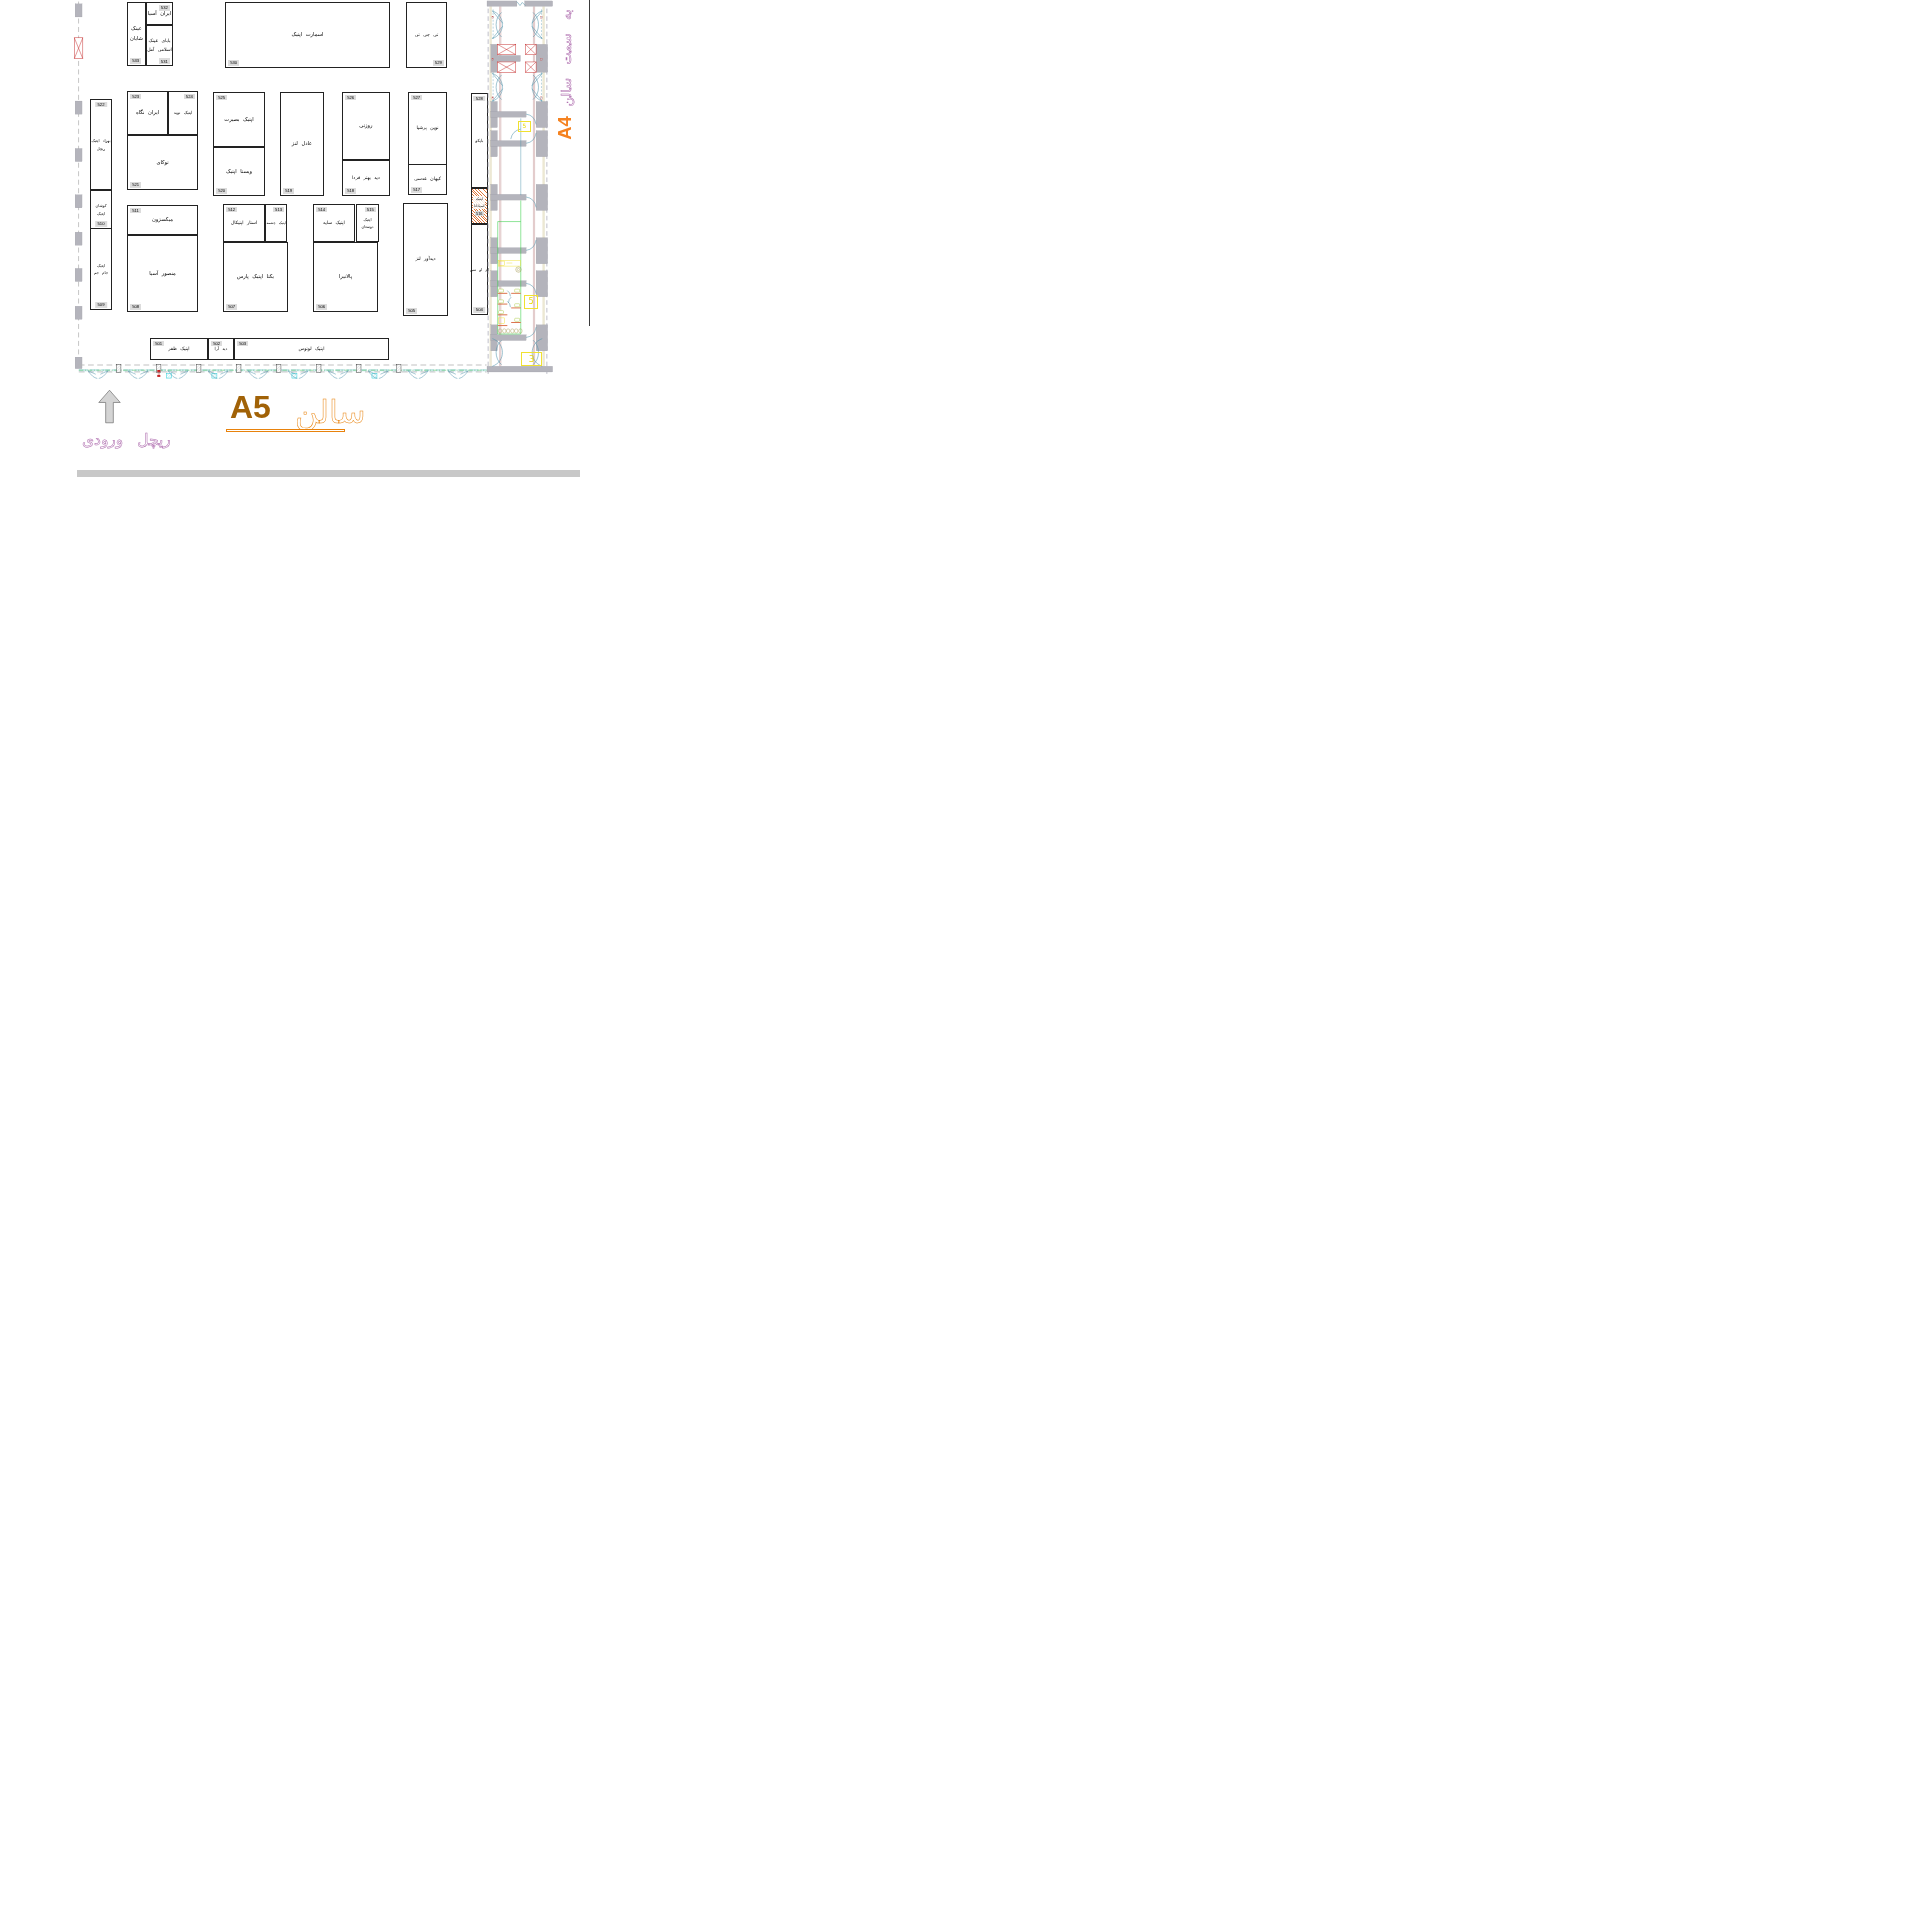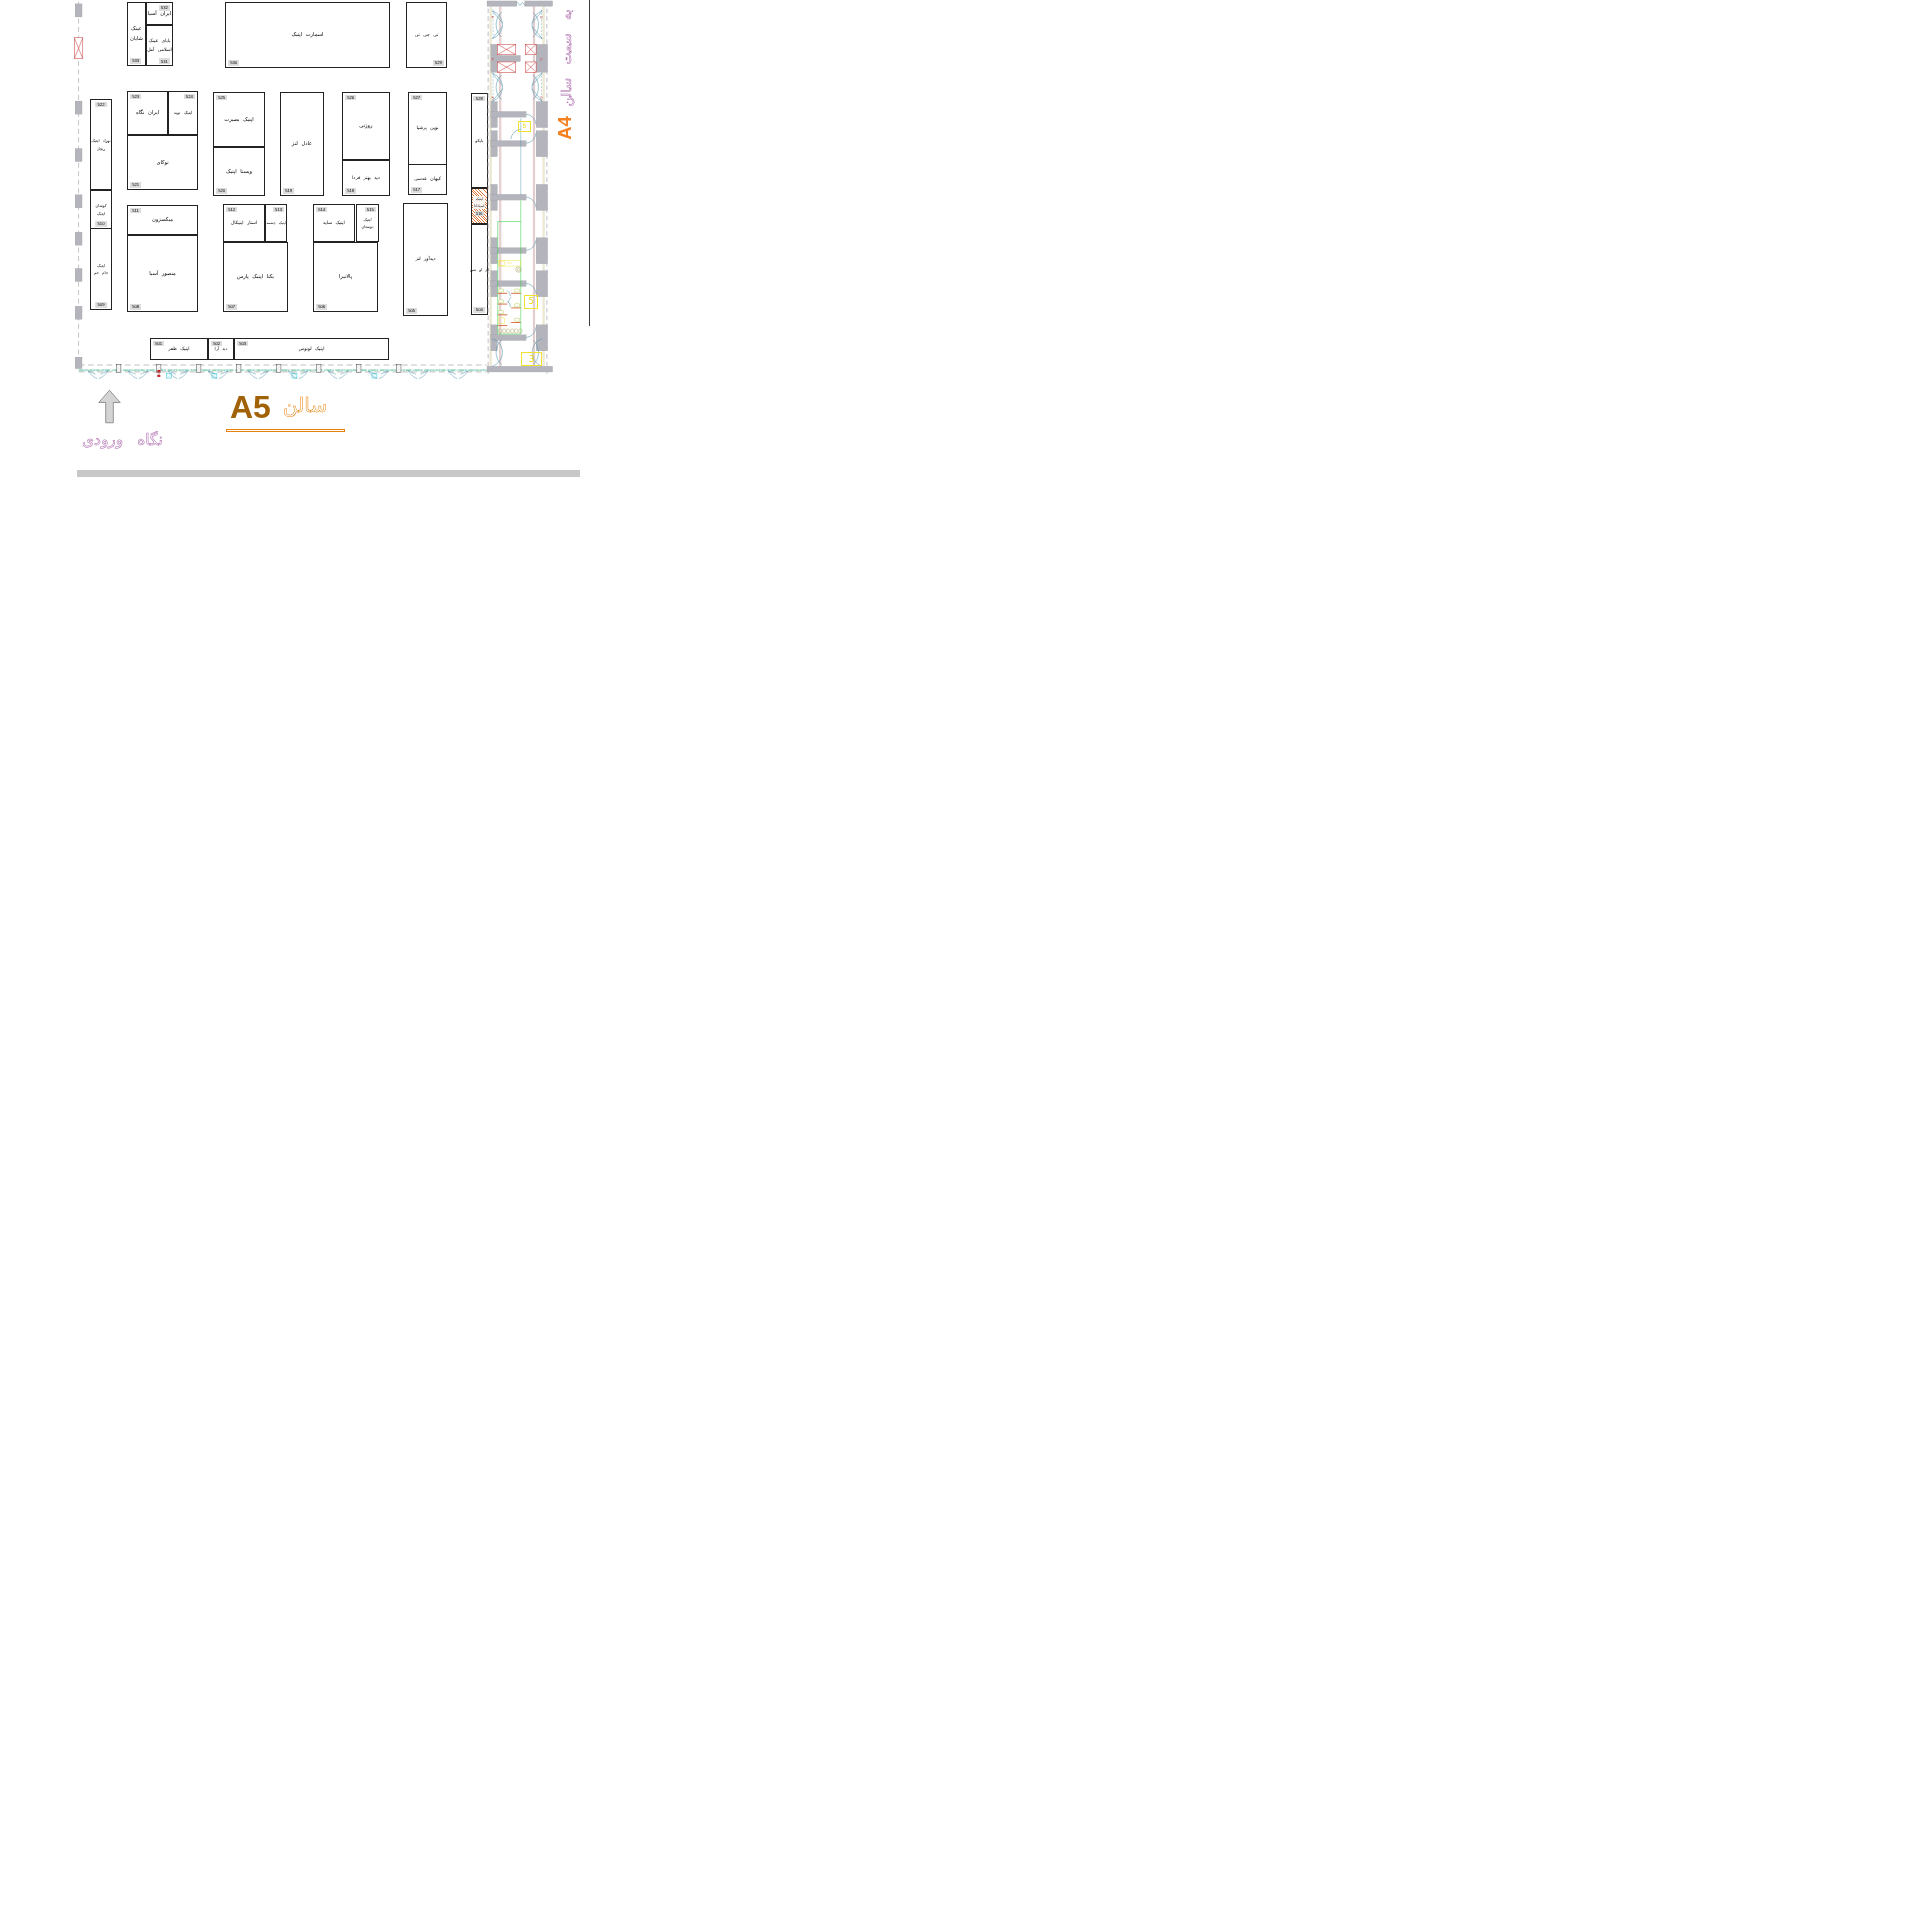--- a/index.html
+++ b/index.html
@@ -19,21 +19,21 @@
   .chip.stat{position:static;margin-top:0.8px;padding:0 1.5px;font-size:3.9px}
   .hatch{background:repeating-linear-gradient(45deg,#fff 0 1.2px,#e0763a 1.2px 1.9px)}
   .hatch .bn{background:rgba(255,255,255,.85);padding:0 0.8px}
   svg{position:absolute;overflow:visible}
   .ymark{position:absolute;border:0.8px solid #f0e130;color:#e8d800;display:flex;align-items:center;
          justify-content:center;font-family:"DejaVu Sans",sans-serif;background:transparent}
   .outlineP{color:#fff;-webkit-text-stroke:0.5px #a963a9}
   .outlineO{color:#fff;-webkit-text-stroke:0.5px #e8820c}
   #a5-label{position:absolute;left:230px;top:391px;font:bold 32px "Liberation Sans","DejaVu Sans",sans-serif;
             color:#a16207;line-height:1}
-  #salon-fa{position:absolute;left:283px;top:392px;font-size:20px;line-height:1.3;word-spacing:3.9px}
+  #salon-fa{position:absolute;left:295px;top:392px;font-size:32px;line-height:1.3;word-spacing:3.9px}
   #title-underline{position:absolute;left:226px;top:429px;width:119px;height:3.1px;
                    border:0.6px solid #e8820c;box-sizing:border-box;background:#fff}
   #entrance-text{position:absolute;left:82px;top:431px;font-size:15.4px;letter-spacing:2.3px;word-spacing:9.2px;white-space:nowrap}
   #to-hall{position:absolute;left:566px;top:58px;transform:translate(-50%,-50%) rotate(-90deg);
            font-size:13px;letter-spacing:1.2px;word-spacing:9.2px;white-space:nowrap}
   #a4-label{position:absolute;left:565px;top:128px;transform:translate(-50%,-50%) rotate(-90deg);
             font:bold 18.5px "Liberation Sans","DejaVu Sans",sans-serif;color:#f58220}
   #bottom-bar{position:absolute;left:77px;top:470px;width:503px;height:6.5px;background:#c8c8c8}
   #a4-wall-line{position:absolute;left:589px;top:0;width:0.6px;height:326px;background:#3a3a3a}
 </style>
@@ -357,21 +357,21 @@
       <path d="M956 963 Q968 981 980 983 M1008 963 Q996 981 984 983 M956 963 L976 972 M1008 963 L988 972"></path>
       <path d="M1060 963 Q1072 981 1084 983 M1112 963 Q1100 981 1088 983 M1060 963 L1080 972 M1112 963 L1092 972"></path>
       <path d="M1164 963 Q1176 981 1188 983 M1216 963 Q1204 981 1192 983 M1164 963 L1184 972 M1216 963 L1196 972"></path>
     </g>
   </svg>
 
   <svg style="left:98px;top:390px;width:23px;height:33px" viewBox="0 0 60 85">
     <polygon points="30,0 58,32 40,32 40,85 20,85 20,32 2,32" fill="#d4d4d4" stroke="#555" stroke-width="1.5"></polygon>
   </svg>
 
-  <div id="entrance-text" class="outlineP" dir="rtl">نگاه ورودی</div>
+  <div id="entrance-text" class="outlineP" dir="rtl">ریچل ورودی</div>
 
   <div id="a5-label">A5</div>
   <div id="salon-fa" class="outlineO" dir="rtl">سالن</div>
   <div id="title-underline"></div>
 
   <div id="to-hall" class="outlineP" dir="rtl">به سمت سالن</div>
   <div id="a4-label">A4</div>
 
   <div id="a4-wall-line"></div>
   <div id="bottom-bar"></div>

